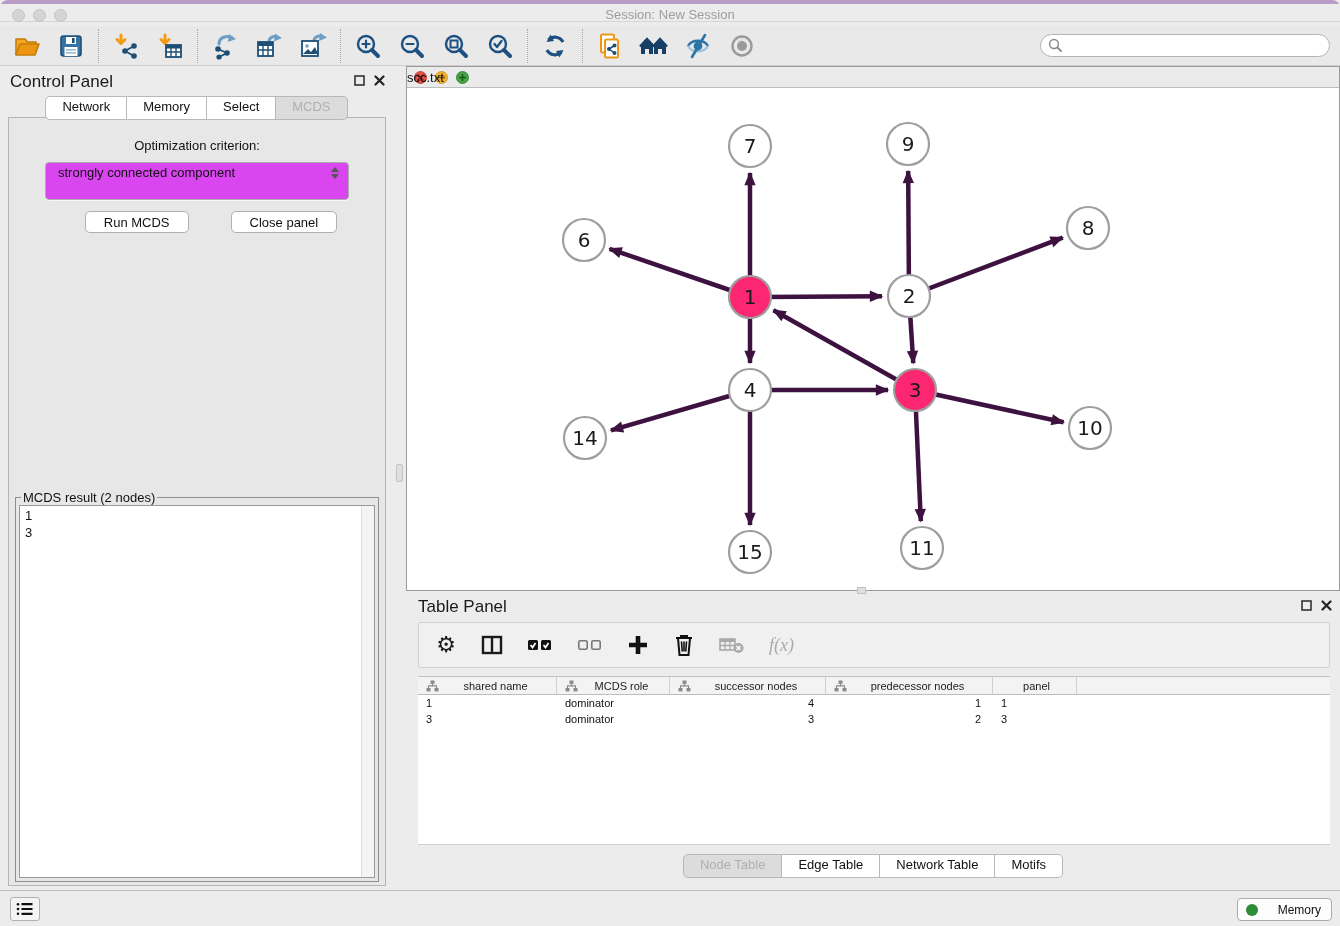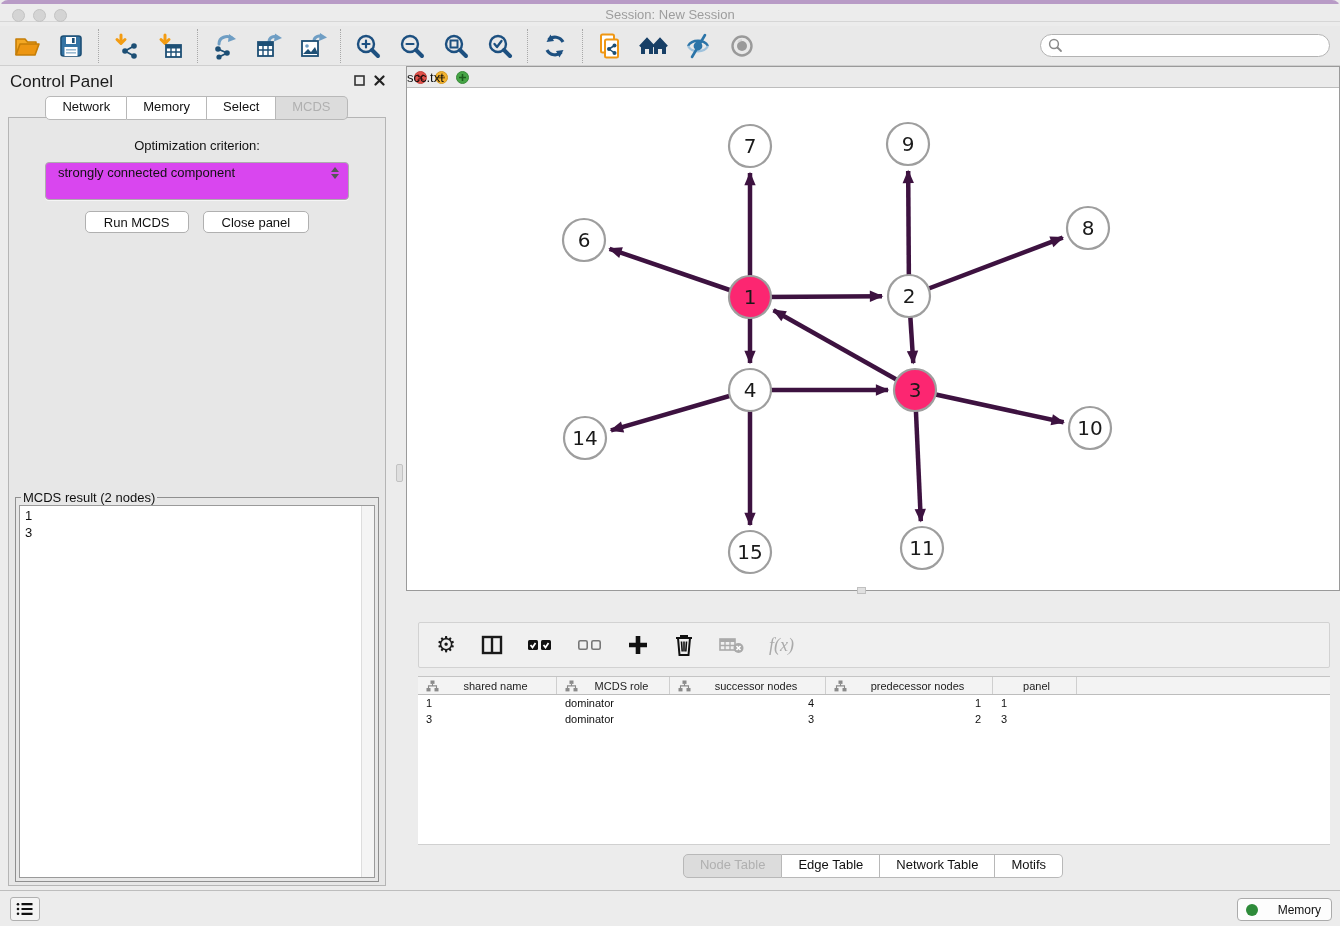--- a/index.html
+++ b/index.html
@@ -50,21 +50,21 @@
   .opt-label { text-align:center; margin-top:20px; font-size:13px; color:#111; }
   .dropdown { position:relative; margin:9px 36px 0 36px; height:38px; background:#d946ef;
     border:1px solid #adadad; border-radius:4px; font-size:13px; line-height:20px;
     padding-left:12px; color:#111; cursor:pointer; box-shadow:0 1px 0 rgba(255,255,255,.6); }
   .stepper { position:absolute; right:9px; top:4px; display:flex; flex-direction:column; gap:2px; }
   .stepper i { width:0; height:0; border-left:4px solid transparent; border-right:4px solid transparent; display:block; }
   .stepper .up { border-bottom:5px solid #555; }
   .stepper .dn { border-top:5px solid #555; }
   .btn-row { display:flex; justify-content:center; gap:14px; margin-top:11px; }
   .push-btn { height:22px; padding:0 18px; background:#fff; border:1px solid #b0b0b0; border-radius:5px;
-    font-size:13px; color:#111; cursor:pointer; font-family:"Liberation Sans", sans-serif; }
+    font-size:13px; color:#111; cursor:pointer; font-family:"Liberation Sans", sans-serif;margin-left:28px; }
   .result-fs { position:absolute; left:6px; right:6px; top:372px; bottom:3px;
     border:1px solid #8f8f8f; background:#e7e7e7; padding:0 3px 3px 3px; }
   .result-fs legend { font-size:13px; color:#111; padding:0 2px; margin-left:2px; }
   .result-box { position:relative; width:100%; height:100%; background:#fff; border:1px solid #9a9a9a;
     font-size:13px; color:#111; padding:1px 5px; line-height:17px; }
   .result-scroll { position:absolute; right:0; top:0; bottom:0; width:13px; background:#f4f4f4; border-left:1px solid #ddd; }
 
   
   .v-split { position:absolute; left:393px; top:0; width:13px; bottom:0; background:#ececec; }
   .v-handle { position:absolute; left:3px; top:398px; width:7px; height:18px;
@@ -404,20 +404,35 @@
             <circle cx="178" cy="350" r="21" fill="#ffffff" stroke="#9e9e9e" stroke-width="2.2"></circle>
             <text x="178" y="357" text-anchor="middle" font-size="20" fill="#1a1a1a" font-family="&quot;DejaVu Sans&quot;, sans-serif">14</text>
             <circle cx="343" cy="464" r="21" fill="#ffffff" stroke="#9e9e9e" stroke-width="2.2"></circle>
             <text x="343" y="471" text-anchor="middle" font-size="20" fill="#1a1a1a" font-family="&quot;DejaVu Sans&quot;, sans-serif">15</text>
           </svg>
       </div>
       <div class="h-handle"></div>
     </div>
 
     <div class="table-panel">
+      <div class="panel-head">
+        <span class="panel-title" style="left:12px;">Table Panel</span>
+        <span class="panel-icons">
+          <span class="mini-icon">
+            <svg width="11" height="11" viewBox="0 0 11 11">
+                <rect x="1" y="1" width="9" height="9" fill="none" stroke="#333" stroke-width="1.6"></rect>
+              </svg>
+          </span>
+          <span class="mini-icon">
+            <svg width="11" height="11" viewBox="0 0 11 11">
+                <path d="M1.5 1.5 L9.5 9.5 M9.5 1.5 L1.5 9.5" stroke="#222" stroke-width="2.2" stroke-linecap="round"></path>
+              </svg>
+          </span>
+        </span>
+      </div>
 
       <div class="tp-toolbar">
         <span class="tp-icon icon-gear"></span>
         <span class="tp-icon">
           <svg width="22" height="22" viewBox="0 0 22 22">
               <rect x="2" y="3" width="18" height="16" fill="none" stroke="#1a1a1a" stroke-width="2.4"></rect>
               <path d="M11 3 v16" stroke="#1a1a1a" stroke-width="2.4"></path>
             </svg>
         </span>
         <span class="tp-icon">

